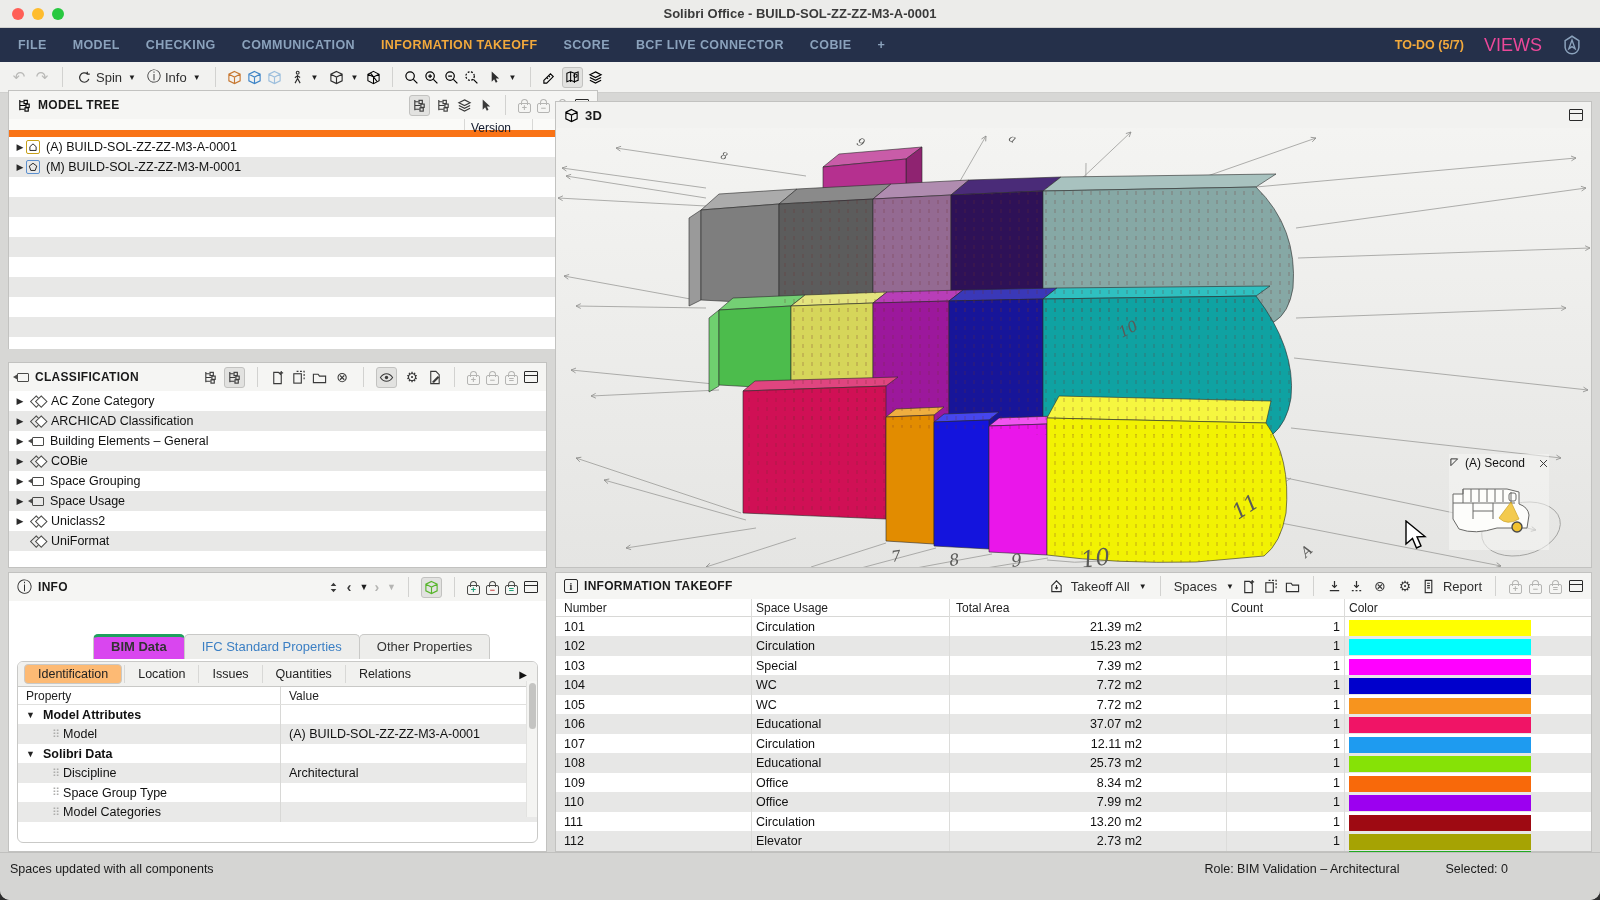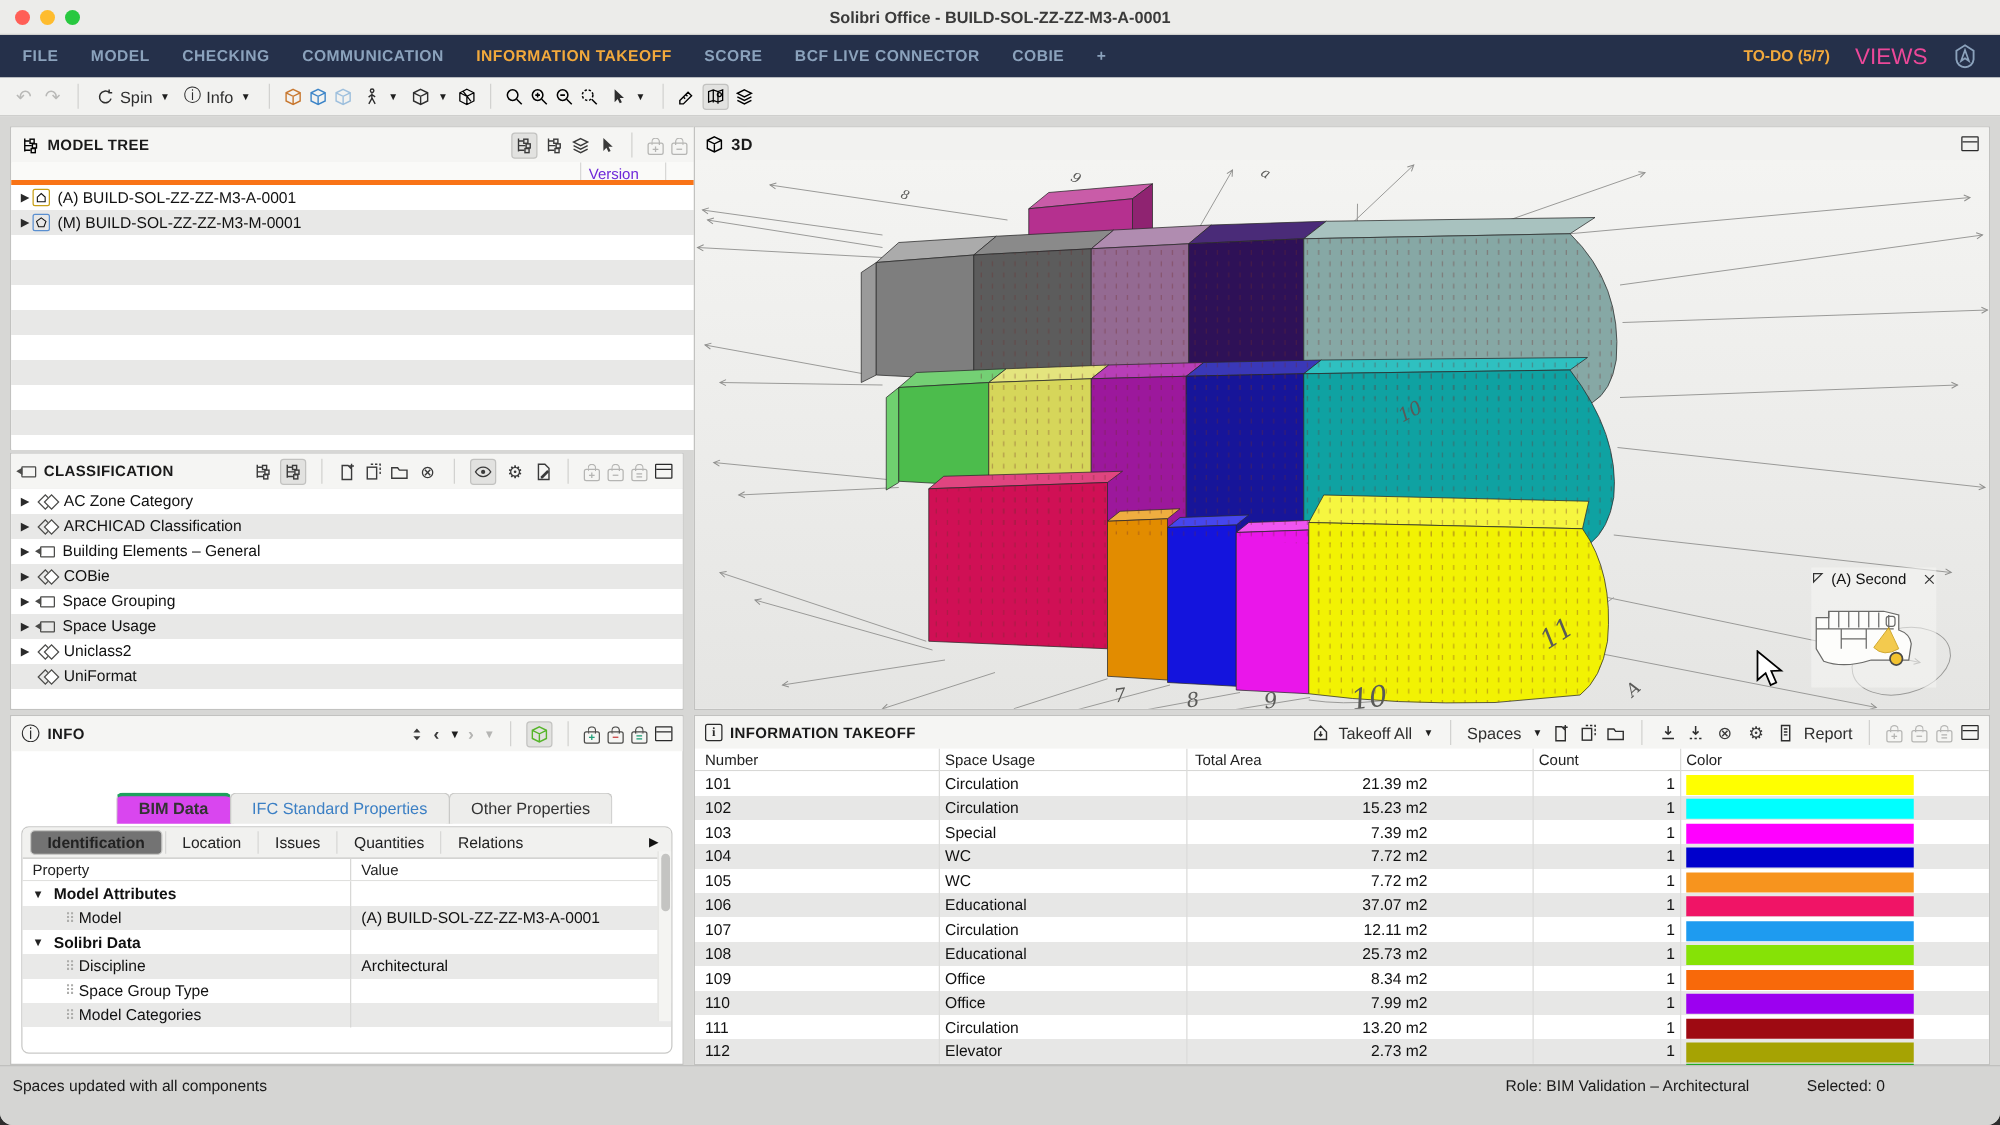--- a/index.html
+++ b/index.html
@@ -40,21 +40,21 @@
 .phead-icons .gray{color:#B5B5B3}
 .layout-ic{width:14px;height:12px;border:1.6px solid #2A2A2A;border-radius:1px;flex:none}
 .layout-ic::before{content:"";display:block;height:3px;border-bottom:1.6px solid #2A2A2A}
 .basket{position:relative;width:13px;height:10px;border:1.4px solid currentColor;border-radius:2px;display:inline-block;margin-top:5px;flex:none}
 .basket::before{content:"";position:absolute;left:2px;top:-5px;width:5px;height:5px;border:1.4px solid currentColor;border-bottom:none;border-radius:4px 4px 0 0}
 .basket i{position:absolute;inset:0;display:flex;align-items:center;justify-content:center;font:bold 9px "Liberation Sans",sans-serif;font-style:normal}
 .bgray{color:#B5B5B3}
 .bdark{color:#4A4A48}
 .sign-plus{color:#1F9E77}.sign-minus{color:#C83C3C}.sign-eq{color:#1F9E77}
 
-.mt-colhead{height:18px;border-bottom:4px solid #f97316;position:relative;font-size:12px;color:#6d28d9;background:#FAFAF8}
+.mt-colhead{height:18px;border-bottom:7px solid #f97316;position:relative;font-size:12px;color:#0f172a;background:#FAFAF8}
 .mt-colhead .vlab{position:absolute;left:462px;top:2px}
 .mt-colhead .vsep{position:absolute;top:0;bottom:0;width:1px;background:#D8D8D6}
 .mt-rows{position:relative;height:212px;background:repeating-linear-gradient(to bottom,#fff 0 20px,#E8E8E7 20px 40px)}
 .mrow{height:20px;display:flex;align-items:center;font-size:12.5px;color:#111}
 .xarrow{width:12px;margin-left:5px;font-size:9px;color:#2A2A2A;text-align:center;flex:none}
 .obj-ic{width:14px;height:14px;border-radius:2px;display:flex;align-items:center;justify-content:center;margin-right:6px;flex:none}
 .obj-ic svg{width:10px;height:10px}
 .mrow.house .obj-ic{border:1.5px solid #C8A018}
 .mrow.pent .obj-ic{border:1.5px solid #5A8FD0}
 
@@ -73,21 +73,21 @@
 
 .obj-line{display:flex;align-items:center;gap:7px;padding:8px 10px 0 10px;font-size:13px;color:#111}
 .tabs1{position:absolute;left:84px;top:61px;display:flex;z-index:3}
 .tab{font-size:13px;color:#333;background:#EDEDEB;border:1px solid #C9C9C7;border-bottom:none;border-radius:5px 5px 0 0;padding:4px 17px 5px;margin-right:-1px;white-space:nowrap}
 .tab.active{background:#d946ef;border-top:3px solid #1FA15D;font-weight:bold;padding-top:2px;position:relative;z-index:4}
 .tab.link{color:#3B7FC4}
 .tabcard{position:absolute;left:8px;right:8px;top:88px;bottom:8px;border:1px solid #C9C9C7;border-radius:6px;overflow:hidden;background:#fff}
 .subtabs{height:25px;background:#F1F1EF;border-bottom:1px solid #C9C9C7;display:flex;align-items:center;padding-left:4px}
 .subtab{font-size:12.5px;color:#222;padding:2px 13px;border-left:1px solid #D8D8D6;white-space:nowrap}
 .subtab:first-child{border-left:none}
-.subtab.active{background:#737373;border:1px solid #C9C9C7;border-radius:4px;font-weight:bold;margin:0 2px}
+.subtab.active{background:#fdba74;border:1px solid #C9C9C7;border-radius:4px;font-weight:normal;margin:0 2px}
 .subtab-more{margin-left:auto;padding-right:10px;font-size:10px;color:#111}
 .ghead{height:18px;display:flex;border-bottom:1px solid #E0E0DE;font-size:12px;color:#222;align-items:center}
 .ghead .gp{width:262px;padding-left:8px}
 .ghead .gv{flex:1;padding-left:8px;border-left:1px solid #D8D8D6;align-self:stretch;display:flex;align-items:center}
 .grows{position:relative;background:repeating-linear-gradient(to bottom,#fff 0 19.5px,#E9E9E8 19.5px 39px)}
 .prow{height:19.5px;display:flex;align-items:stretch;font-size:12.5px;color:#111}
 .pprop{width:262px;display:flex;align-items:center}
 .pval{flex:1;border-left:1px solid #D8D8D6;padding-left:8px;display:flex;align-items:center}
 .garrow{width:12px;margin-left:8px;font-size:9px;color:#222}
 .dots{margin-left:34px;color:#ADADAB;font-size:11px;letter-spacing:-2px}
@@ -341,21 +341,21 @@
     <span class="active-box">
         <svg class="ic">
           <use href="#s-map"></use>
         </svg>
       </span>
     <svg class="ic">
         <use href="#s-layers"></use>
       </svg>
   </div>
 
-  <div class="panel" style="left:8px;top:101px;width:590px;height:259px">
+  <div class="panel" style="left:8px;top:90px;width:590px;height:259px">
     <div class="phead">
       <svg class="ic">
           <use href="#s-tree"></use>
         </svg>
       <span class="ptitle">MODEL TREE</span>
       <span class="phead-icons">
         <span class="active-box">
             <svg class="ic">
               <use href="#s-tree"></use>
             </svg>

